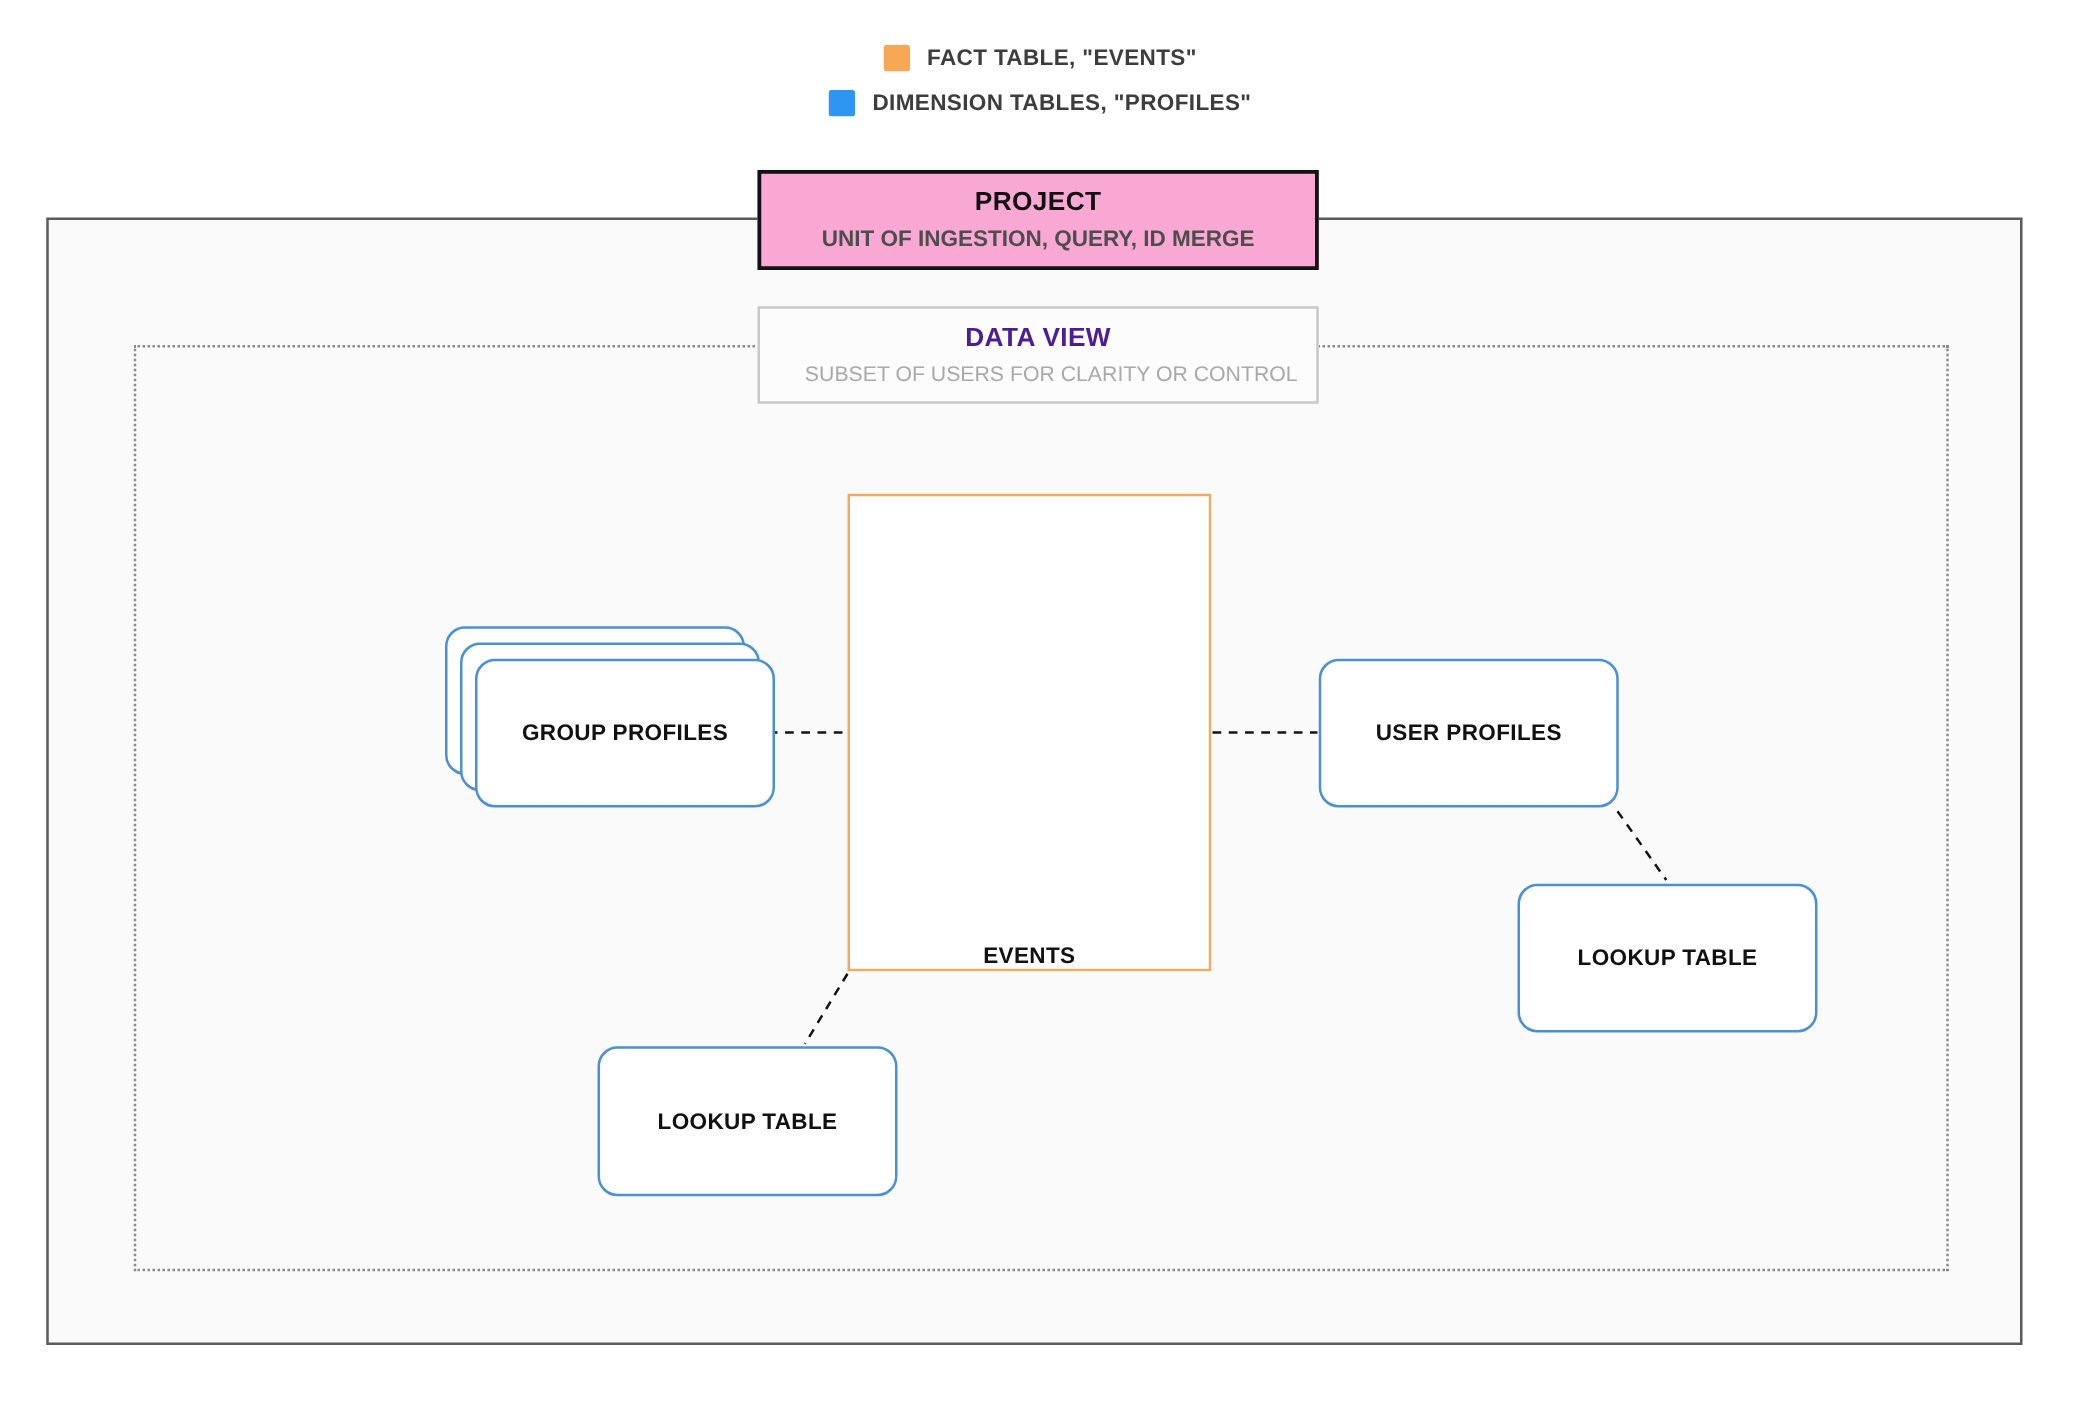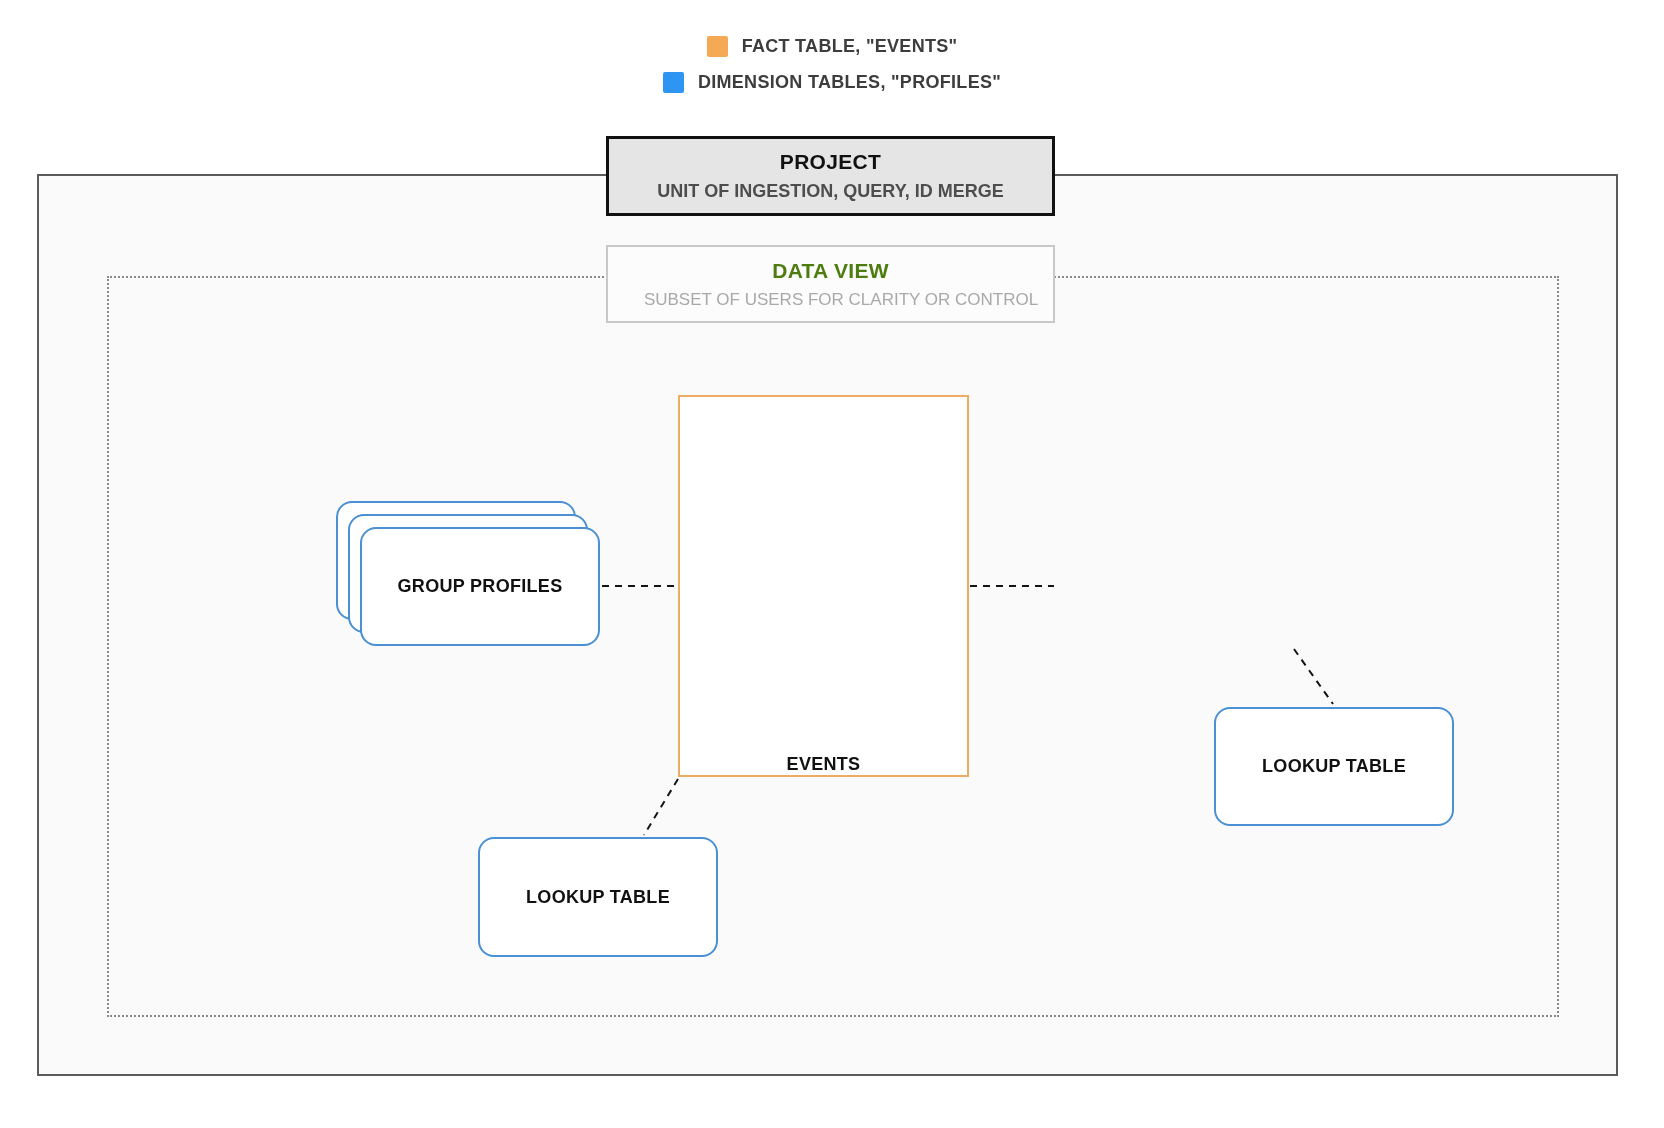--- a/index.html
+++ b/index.html
@@ -79,21 +79,21 @@
     align-items: center;
     justify-content: center;
     gap: 7px;
     text-align: center;
     z-index: 3;
   }
   .project-box {
     top: 136px;
     height: 80px;
     border: 3px solid #111111;
-    background: #e5e5e5;
+    background: #f9a8d4;
   }
   .project-title {
     font-size: 21px;
     font-weight: bold;
     color: #111111;
     letter-spacing: 0.3px;
   }
   .project-subtitle {
     font-size: 18px;
     color: #4d4d4d;
@@ -101,21 +101,21 @@
   }
   .dataview-box {
     top: 245px;
     height: 78px;
     border: 2px solid #c8c8c8;
     background: #fcfcfc;
   }
   .dataview-title {
     font-size: 21px;
     font-weight: bold;
-    color: #4d7c0f;
+    color: #4c1d95;
     letter-spacing: 0.3px;
   }
   .dataview-subtitle {
     font-size: 17px;
     color: #a9a9a9;
     margin-left: 21px;
   }
 
   
   .connectors {
@@ -167,21 +167,21 @@
     z-index: 2;
   }
   .group-stack {
     position: absolute;
     left: 336px;
     top: 501px;
     width: 266px;
     height: 146px;
     z-index: 2;
   }
-  .group-stack .dim-card { position: absolute; }
+  .group-stack .dim-card { position: absolute; margin-left: 20px; }
   .stack-back   { left: 0;    top: 0;    }
   .stack-middle { left: 12px; top: 13px; }
   .stack-front  { left: 24px; top: 26px; }
   .user-profiles-node { left: 1055px; top: 527px; }
   .lookup-right-node  { left: 1214px; top: 707px; }
   .lookup-bottom-node { left: 478px;  top: 837px; height: 120px; }
 </style>
 </head>
 <body>
 
@@ -224,20 +224,23 @@
   </div>
 
   <div class="group-stack">
     <div class="dim-card stack-back"></div>
     <div class="dim-card stack-middle"></div>
     <div class="dim-card stack-front">
       <span class="node-label">GROUP PROFILES</span>
     </div>
   </div>
 
+  <div class="dim-card user-profiles-node">
+    <span class="node-label">USER PROFILES</span>
+  </div>
 
   <div class="dim-card lookup-right-node">
     <span class="node-label">LOOKUP TABLE</span>
   </div>
 
   <div class="dim-card lookup-bottom-node">
     <span class="node-label">LOOKUP TABLE</span>
   </div>
 
 </div>

